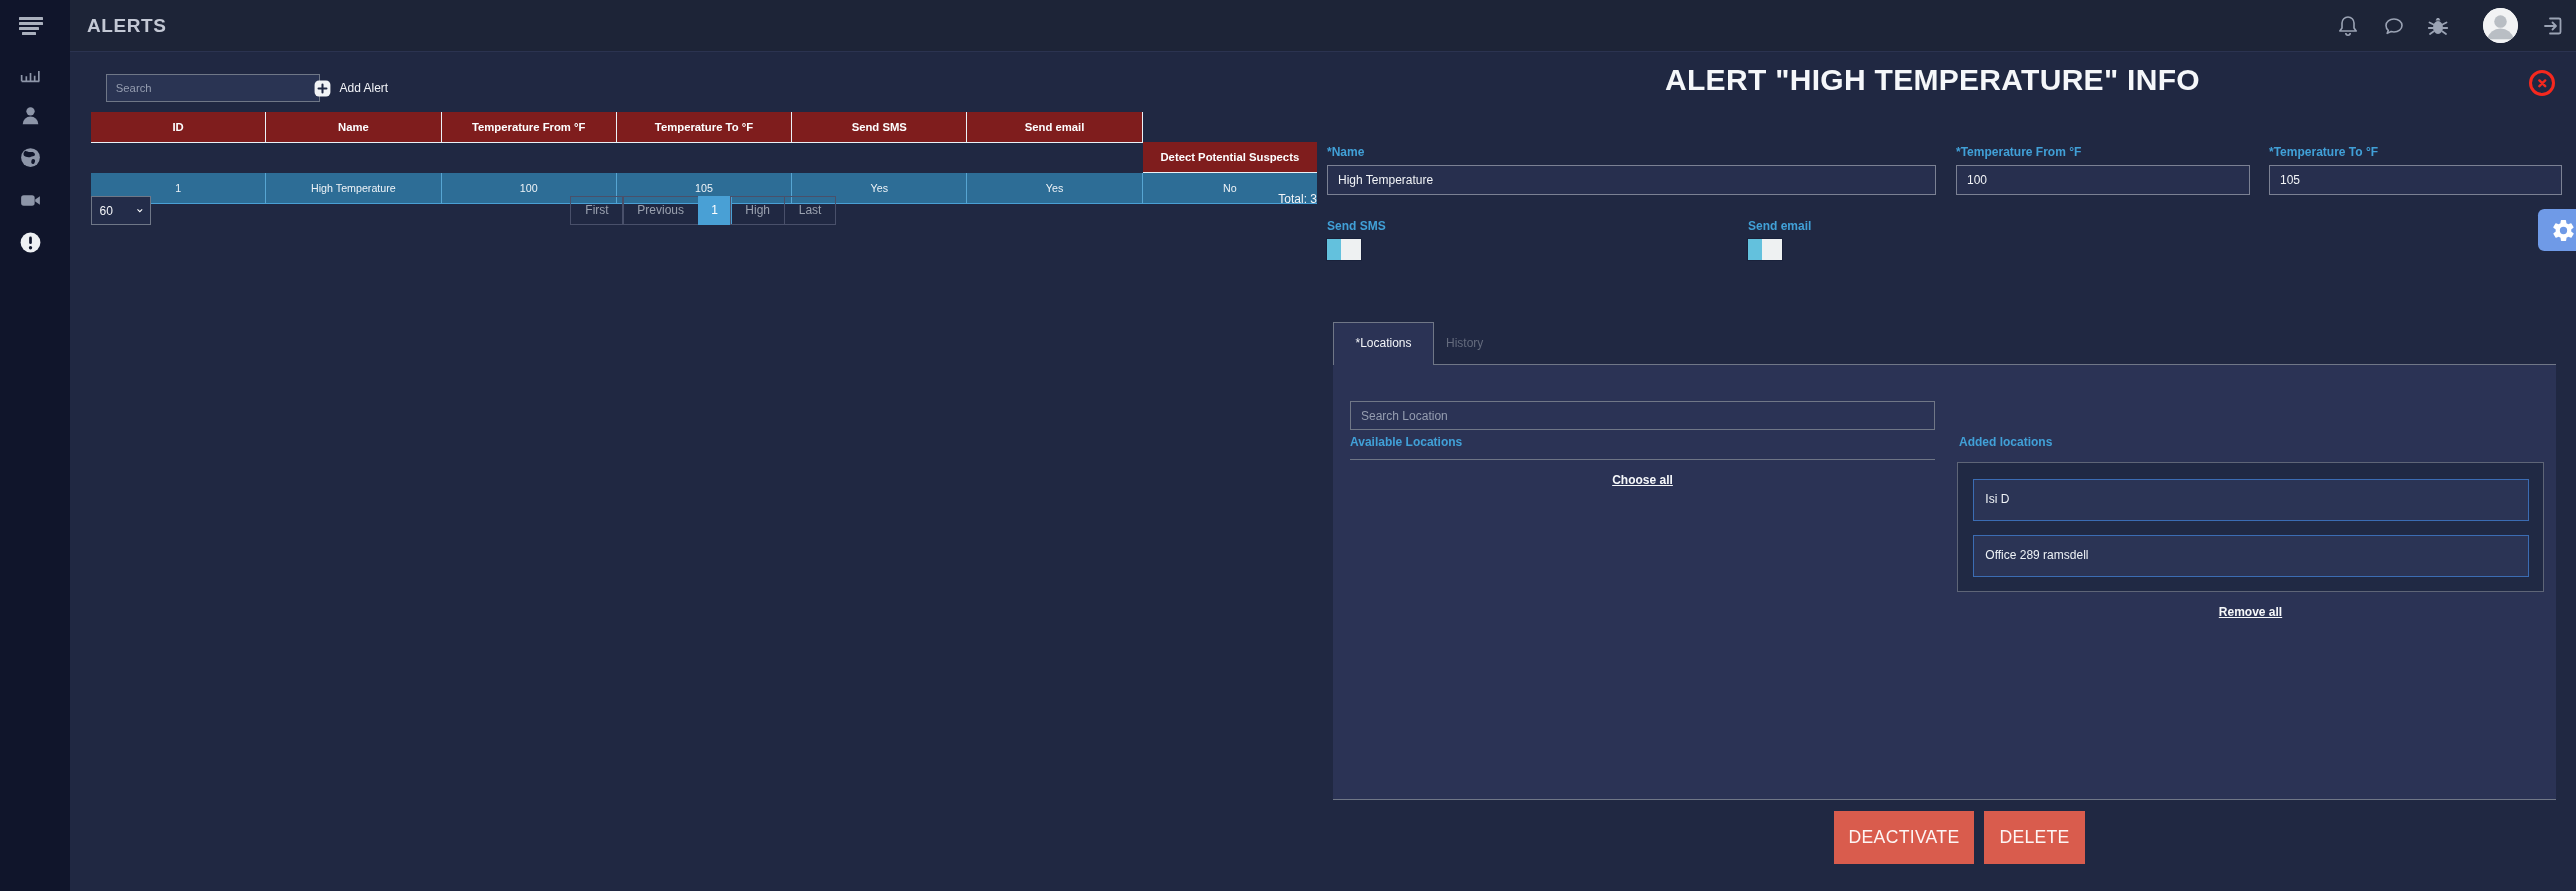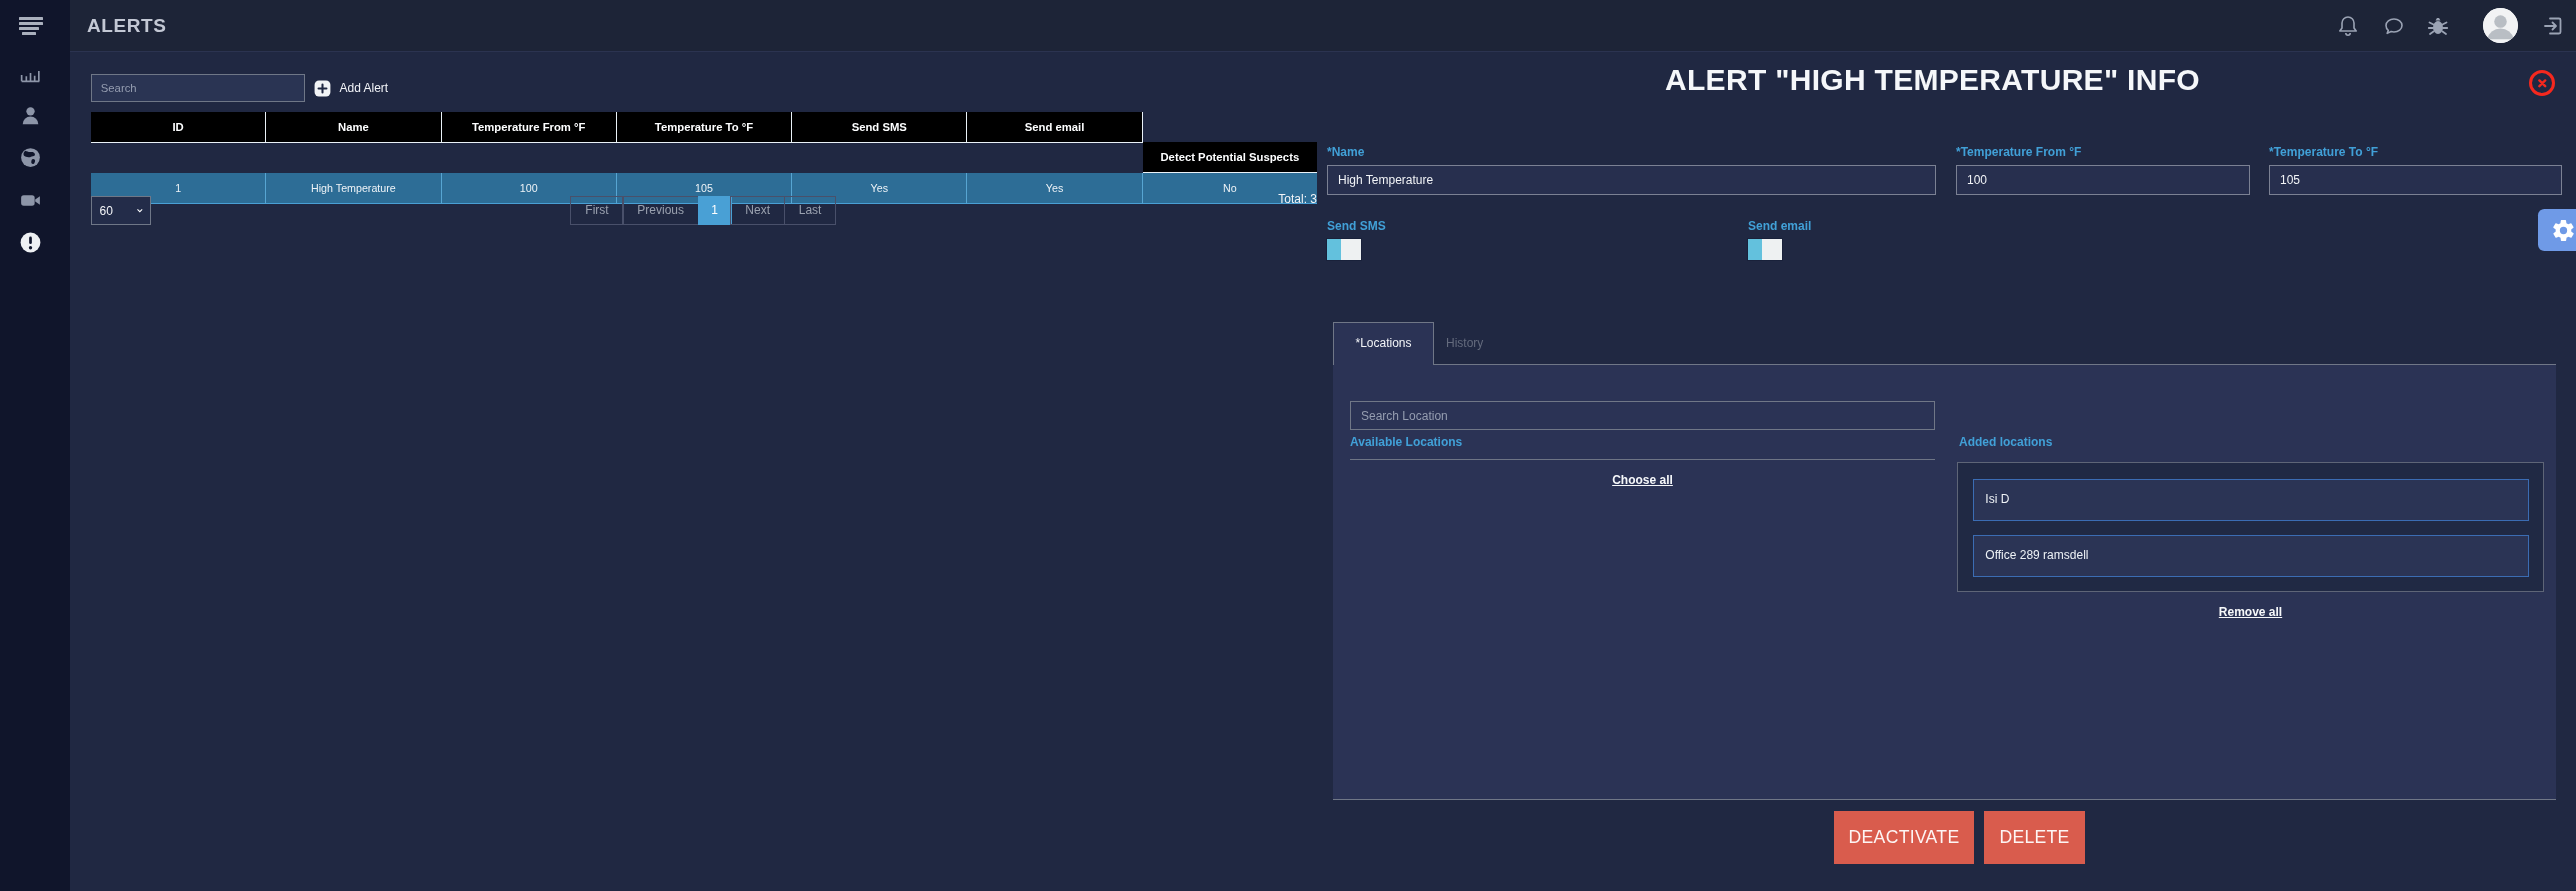--- a/index.html
+++ b/index.html
@@ -26,34 +26,34 @@
   .hamburger i { display:block; height:2.5px; margin-bottom:2.5px; background:#aab0bd; border-radius:0.6px; }
   .hamburger i:nth-child(1){ width:24px; }
   .hamburger i:nth-child(2){ width:24px; }
   .hamburger i:nth-child(3){ width:20px; }
   .hamburger i:nth-child(4){ width:14px; margin-left:2.5px; }
   .side-item { left:17.6px; width:25px; height:25px; cursor:pointer; }
   .side-item svg { width:100%; height:100%; }
 
   
   .search-input {
-    left:91px; top:74px; width:214px; height:28px;
+    left:106px; top:74px; width:214px; height:28px;
     background:#2a3453; border:1.3px solid #6f7787; color:#eef1f6;
     font-size:11.3px; padding:0 8.8px; font-family:"Liberation Sans",sans-serif;
   }
   input::placeholder { color:#959db0; opacity:1; }
   .add-alert { left:313px; top:74px; height:28px; display:flex; align-items:center; gap:7.5px; cursor:pointer; }
   .add-alert svg { width:19px; height:19px; }
   .add-alert span { font-size:12px; color:#f2f4f8; }
 
   .alert-table { left:91px; top:112px; width:1226px; }
   .t-row { display:flex; width:100%; }
   .th {
     flex:1; height:31px; line-height:31px; text-align:center;
-    background:#000000; color:#fdfeff; font-size:11.3px; font-weight:bold;
+    background:#7f1d1d; color:#fdfeff; font-size:11.3px; font-weight:bold;
     border-right:1.9px solid #eaf2f8; border-bottom:1.9px solid #eaf2f8;
   }
   .th:last-child { border-right:none;margin-top:30px; }
   .td {
     flex:1; height:31px; line-height:31px; text-align:center;
     background:#2d6d96; color:#eef3f7; font-size:10.7px;
     border-right:1.3px solid #57a5d2; border-bottom:1.9px solid #49a0d5;
   }
   .td:last-child { border-right:none; }
   .t-body-row { cursor:pointer; }
@@ -248,21 +248,21 @@
   <span>60</span>
   <svg viewBox="0 0 12 8" fill="none" stroke="#ffffff" stroke-width="2.2">
     <path d="M1 1.5 6 6.5 11 1.5"></path>
   </svg>
 </div>
 
 <div class="abs pagination">
   <div class="pg-btn">First</div>
   <div class="pg-btn">Previous</div>
   <div class="pg-btn active">1</div>
-  <div class="pg-btn">Next</div>
+  <div class="pg-btn">High</div>
   <div class="pg-btn">Last</div>
 </div>
 
 <div class="abs detail-title">ALERT "HIGH TEMPERATURE" INFO</div>
 <div class="abs close-btn">
   <svg viewBox="0 0 24 24" fill="none" stroke="#f5281e" stroke-width="4.5" stroke-linecap="round">
     <path d="M6.5 6.5l11 11M17.5 6.5l-11 11"></path>
   </svg>
 </div>
 

